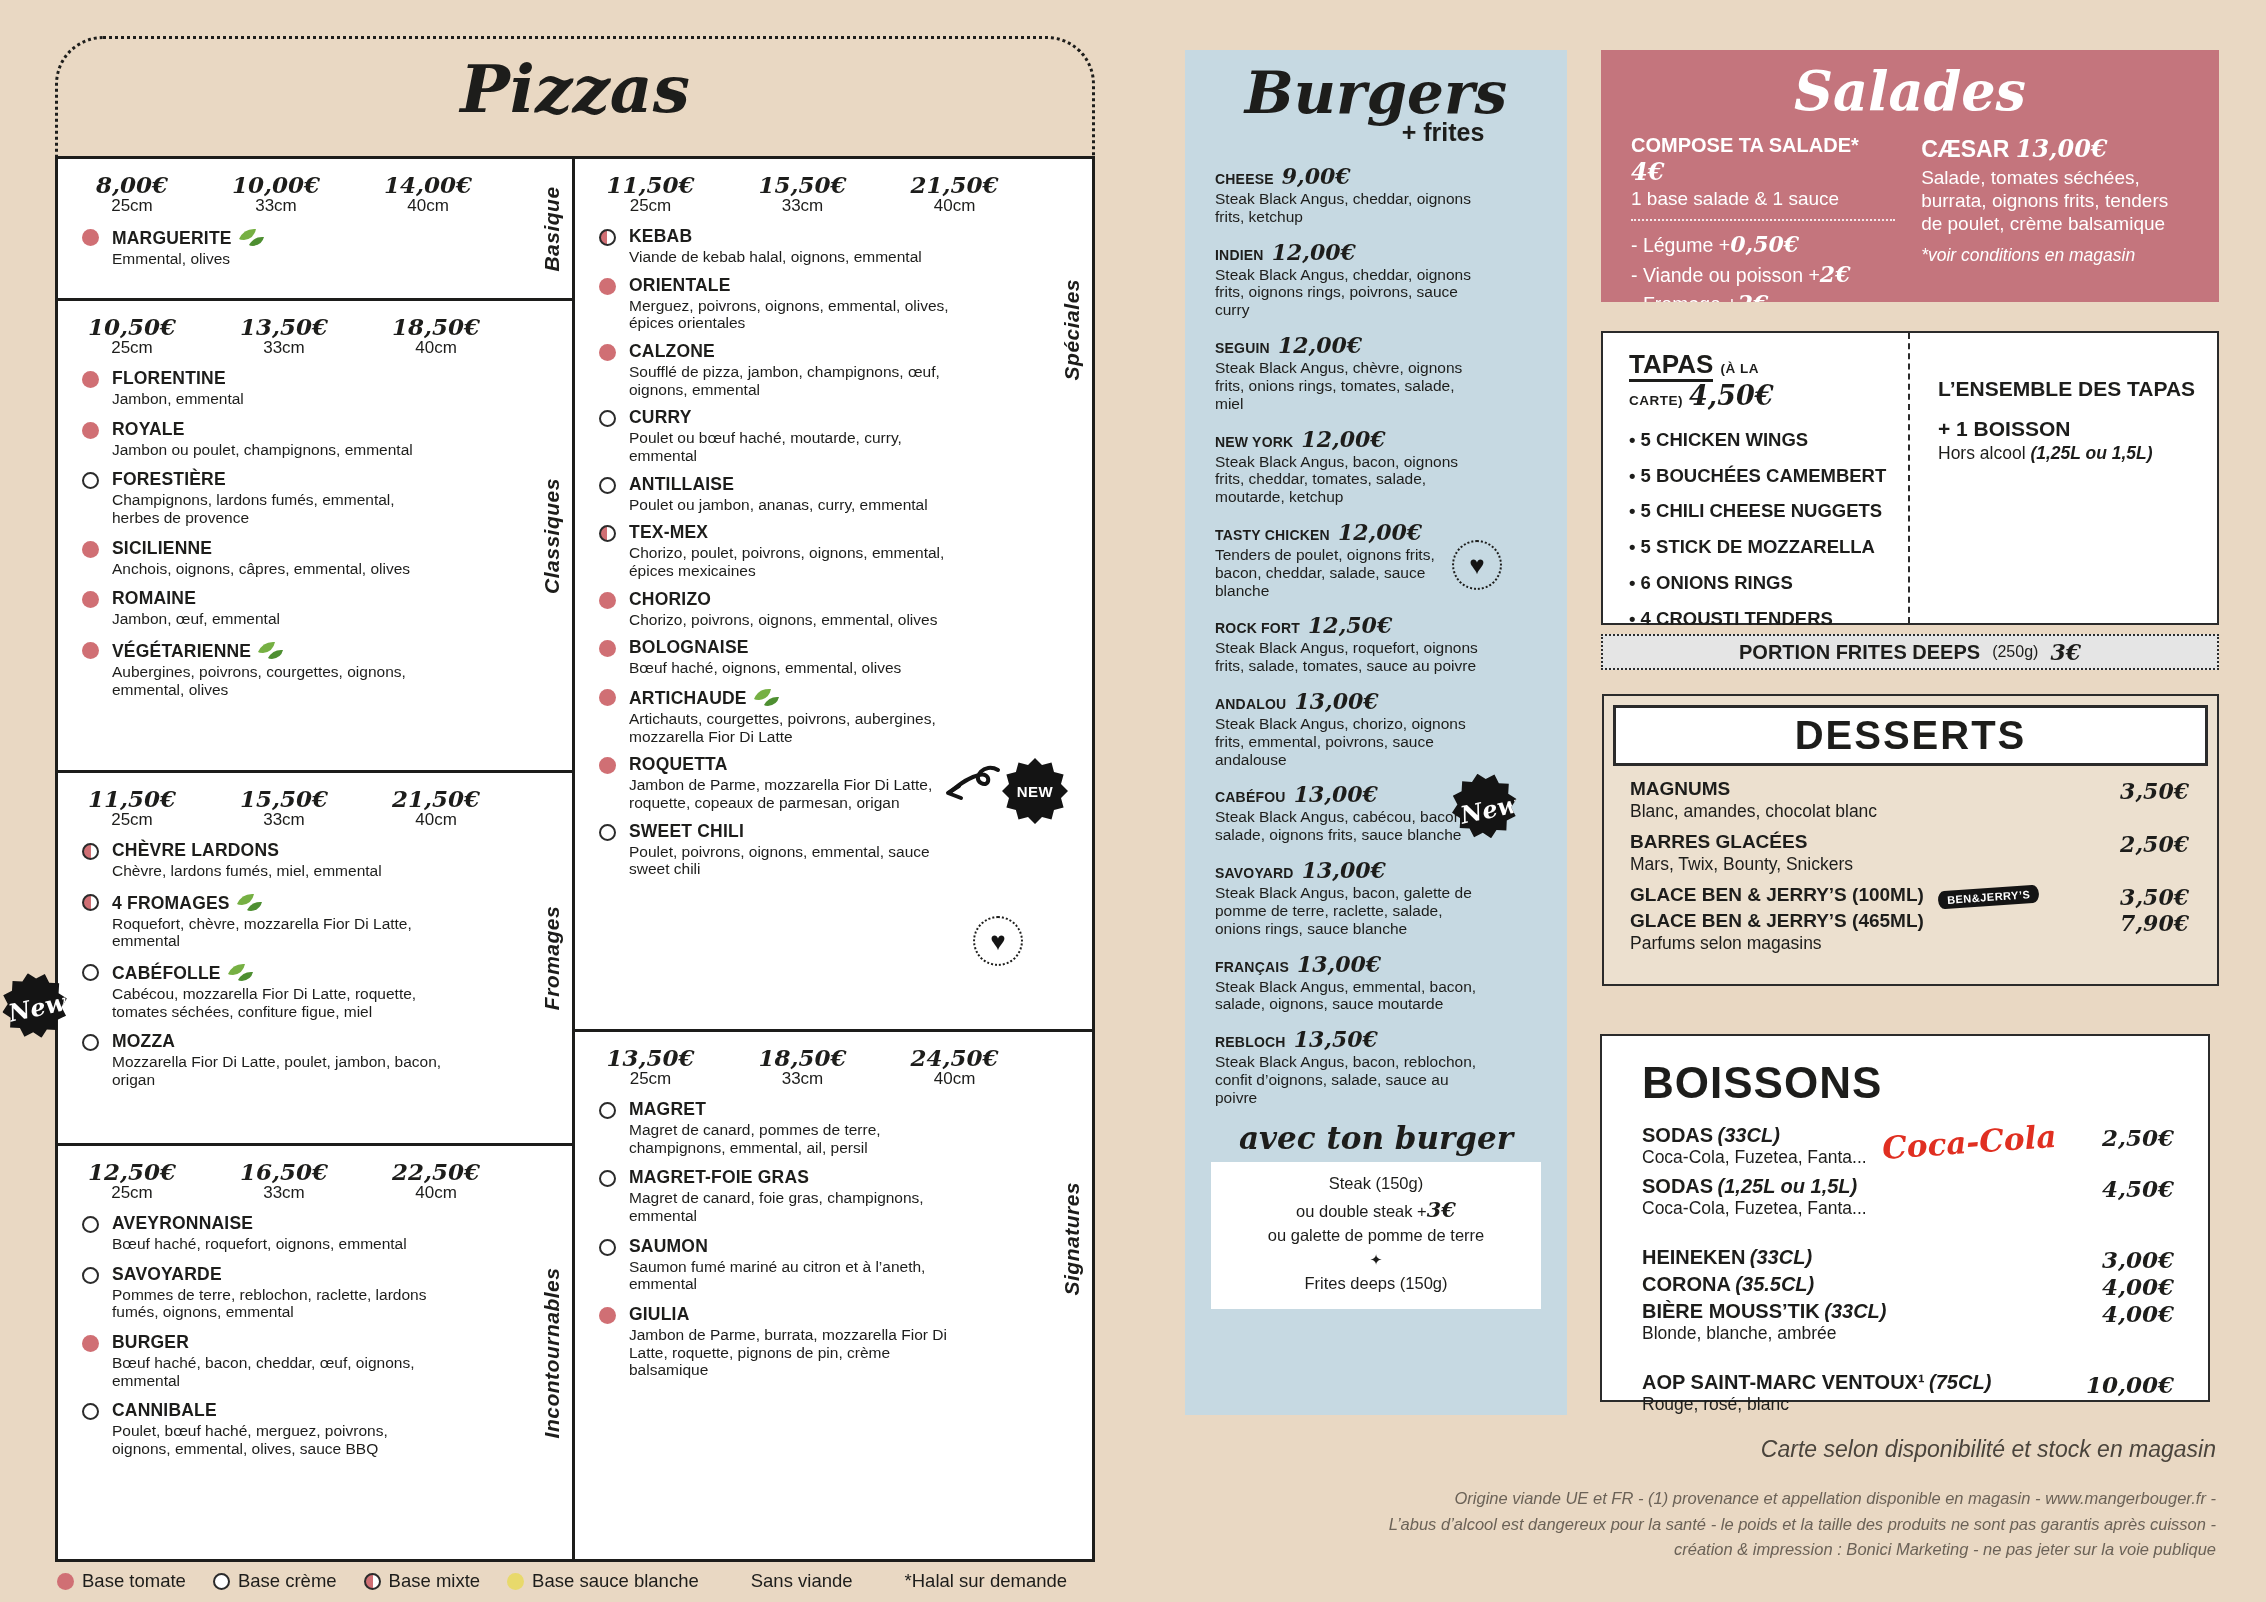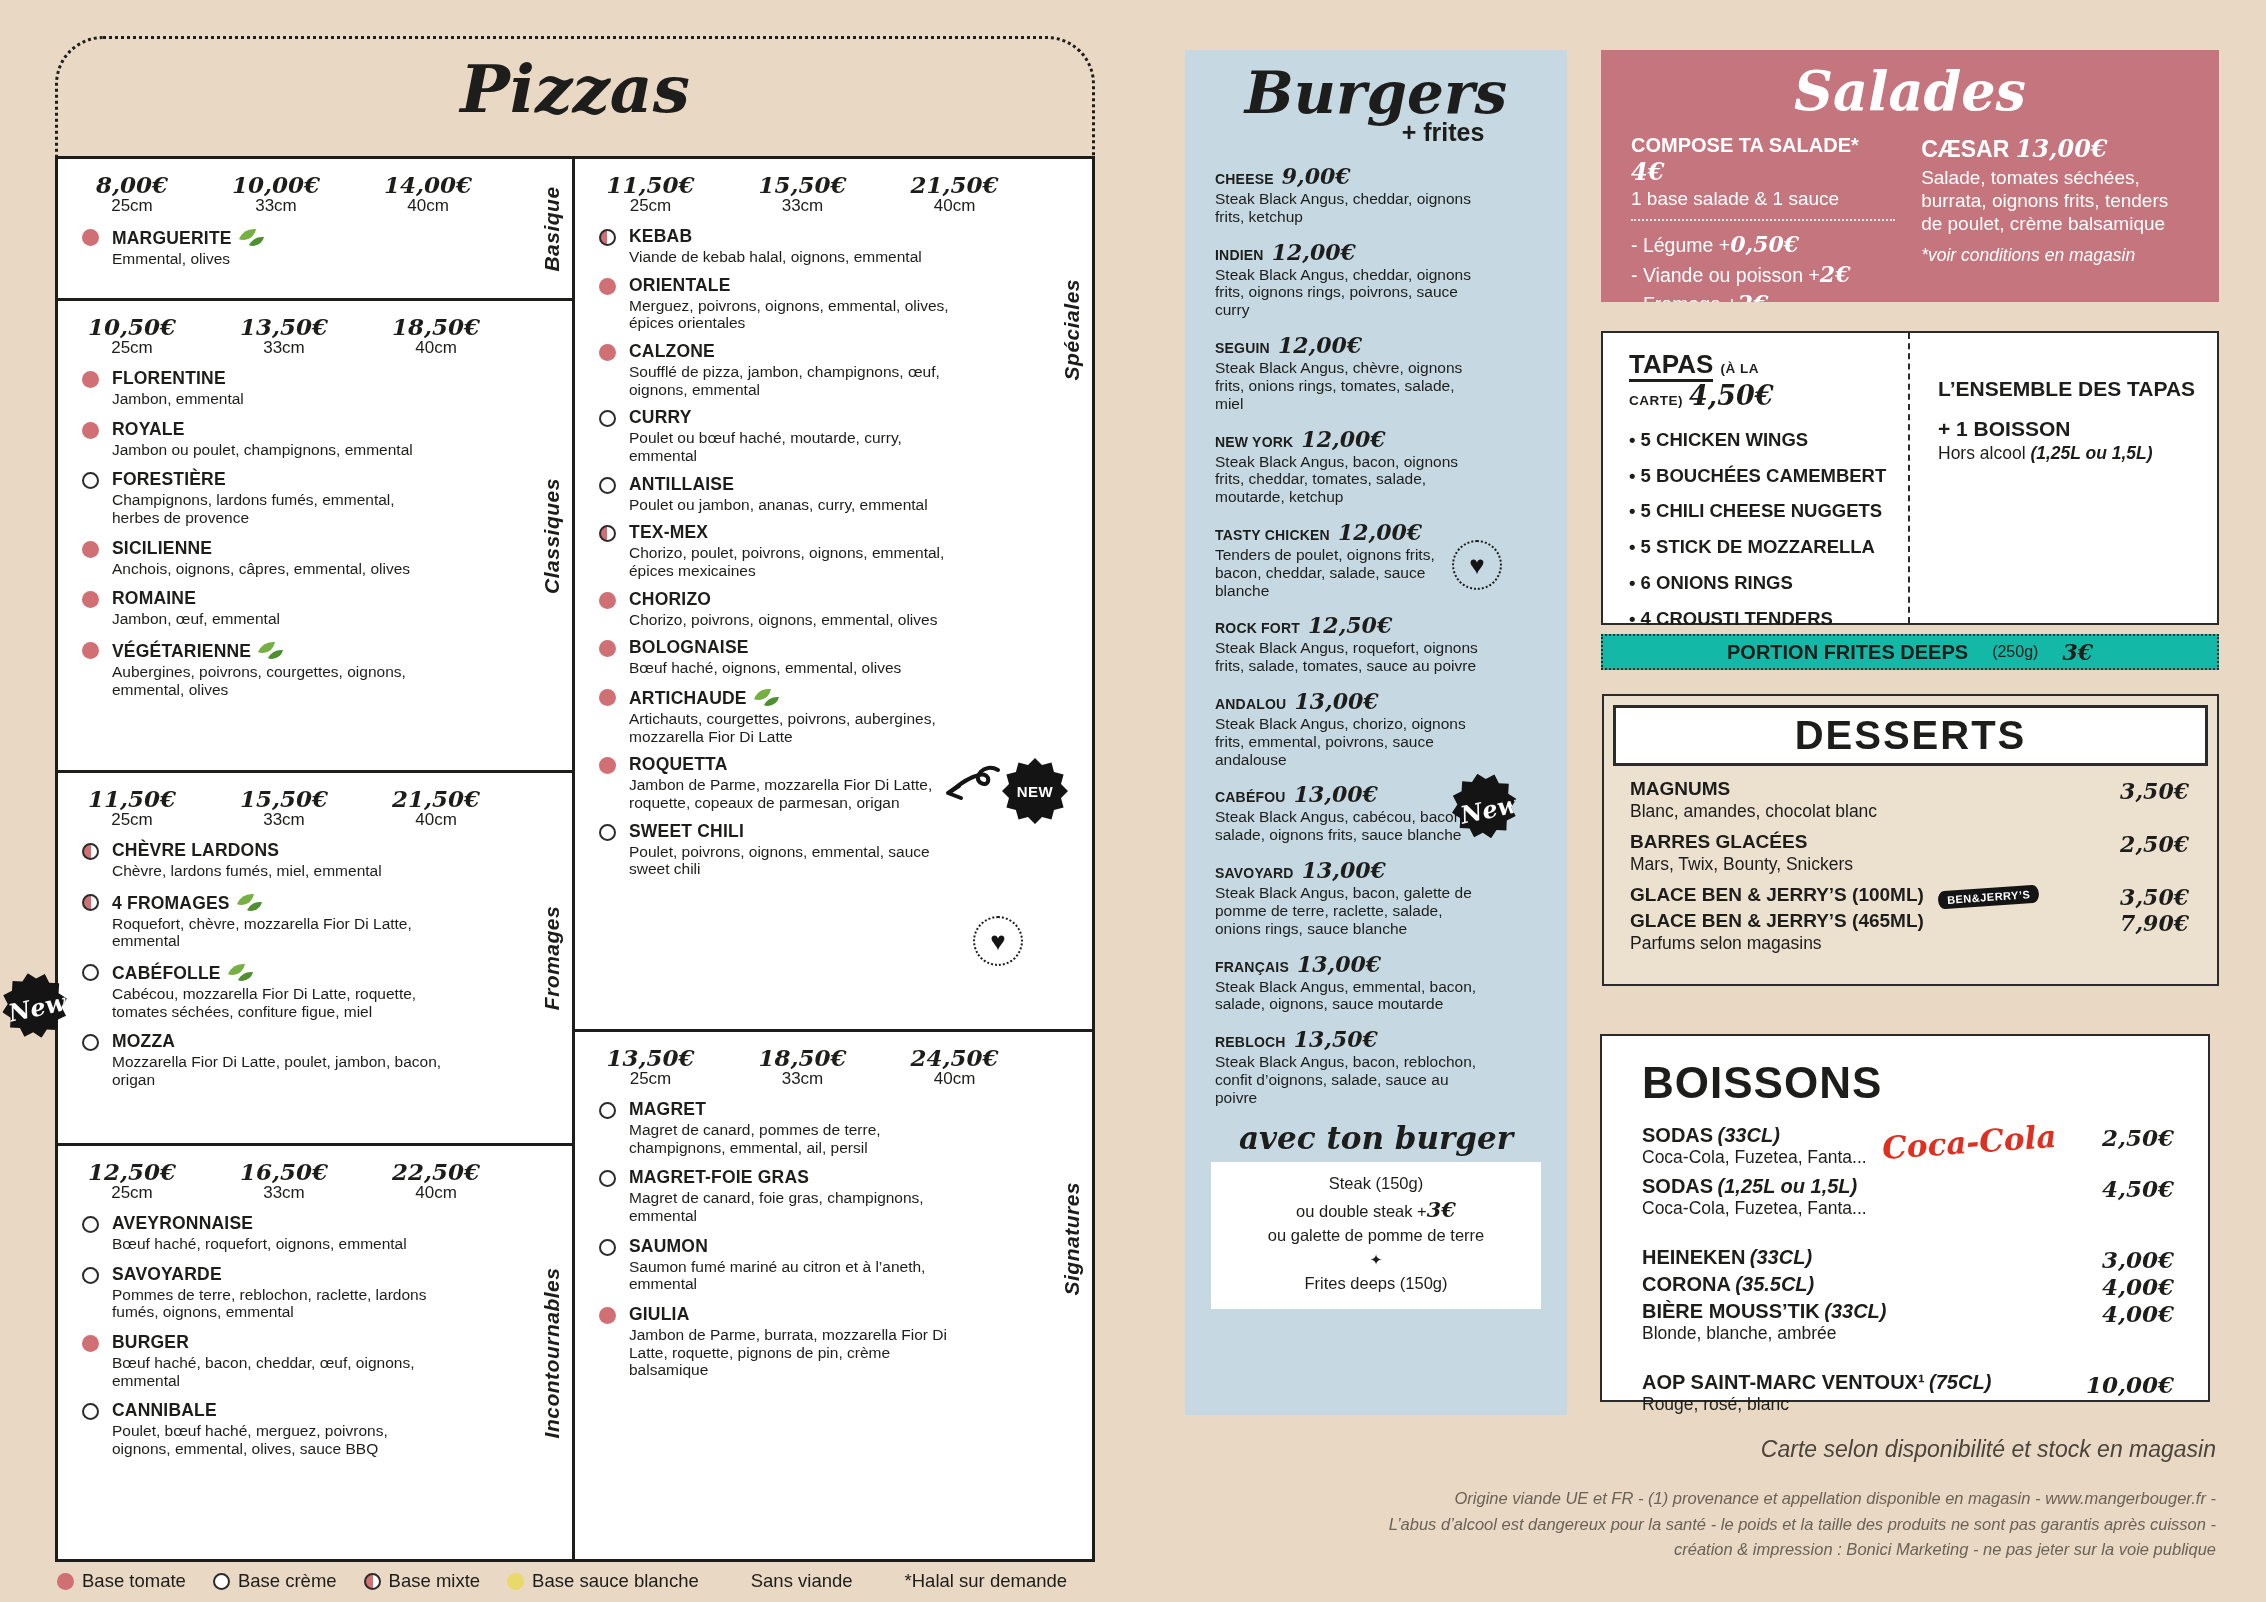--- a/index.html
+++ b/index.html
@@ -89,22 +89,22 @@
   .tp-head .small{font-size:13.5px;letter-spacing:.5px;}
   .tp-head .script{font-size:27px;margin-left:6px;}
   .tp-list{margin-top:10px;}
   .tp-li{font-weight:700;font-size:18.5px;line-height:1.93;}
   .tp-ens{font-weight:700;font-size:21px;margin-top:28px;}
   .tp-boisson{font-weight:700;font-size:21px;margin-top:16px;}
   .tp-hors{font-size:17.5px;margin-top:2px;}
   .tp-hors b{font-style:italic;}
 
   
-  .portion{position:absolute;left:1601px;top:634px;width:618px;height:36px;background:#14b8a6;
-           border:2px dotted #2b2b2b;box-sizing:border-box;display:flex;align-items:center;justify-content:center;gap:24px;}
+  .portion{position:absolute;left:1601px;top:634px;width:618px;height:36px;background:#e5e5e5;
+           border:2px dotted #2b2b2b;box-sizing:border-box;display:flex;align-items:center;justify-content:center;gap:12px;}
   .portion .n{font-weight:700;font-size:20px;}
   .portion .w{font-size:16px;}
   .portion .script{font-size:22px;}
 
   
   .desserts{position:absolute;left:1602px;top:694px;width:617px;height:292px;border:2px solid #2b2b2b;
             background:#ece0cf;box-sizing:border-box;}
   .ds-head{margin:9px 9px 4px;border:3px solid #2b2b2b;background:#fff;text-align:center;
            font-weight:700;font-size:40px;letter-spacing:2px;padding:5px 0;}
   .ds-items{padding:8px 28px 0 26px;}

